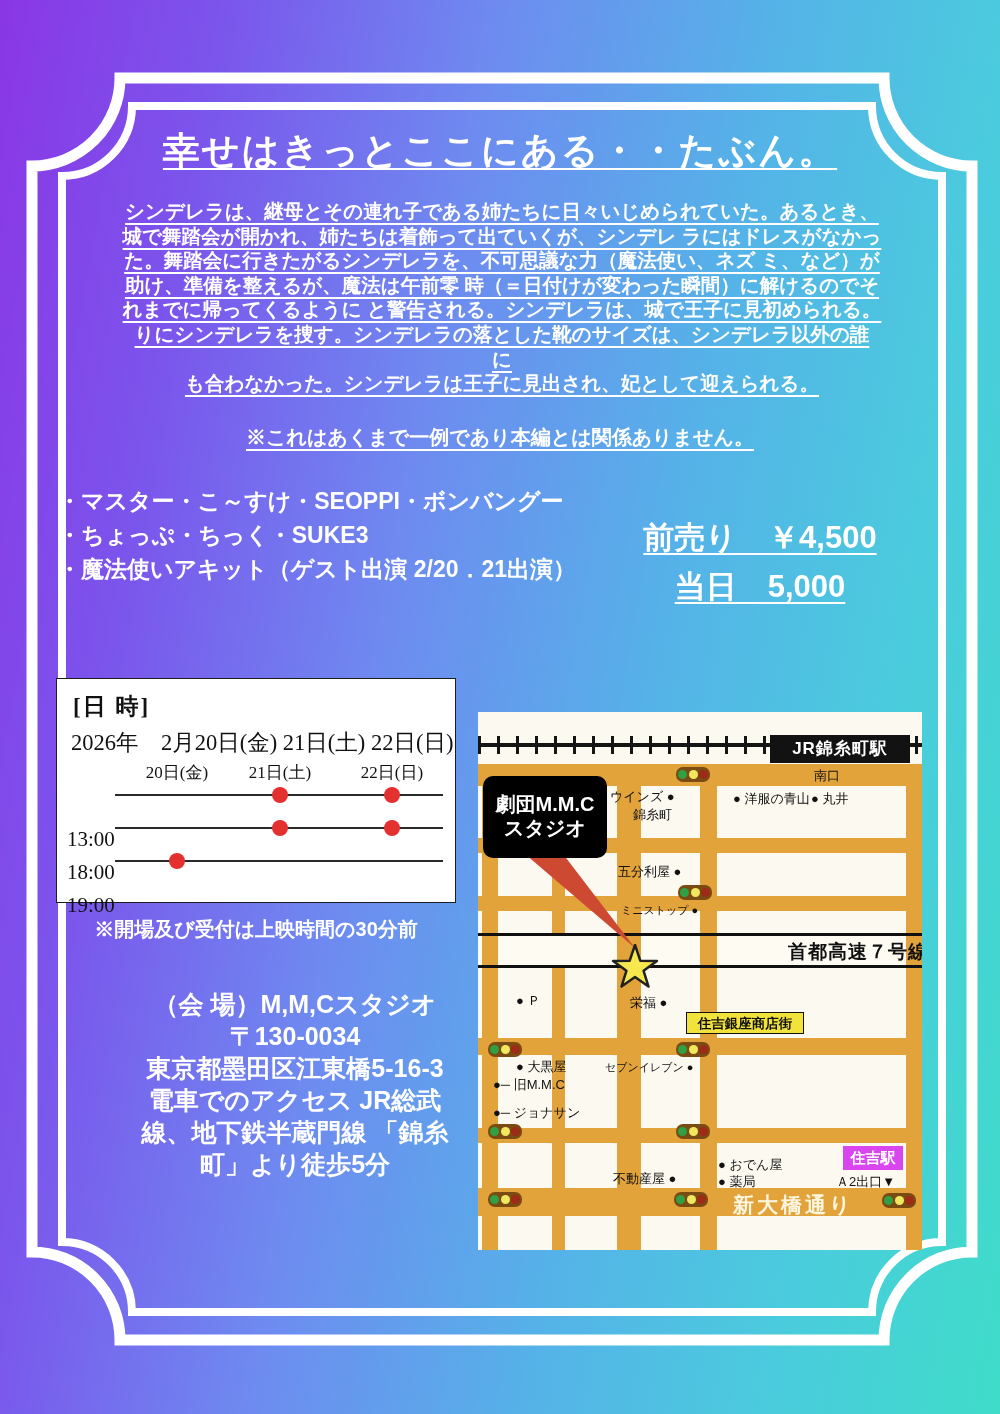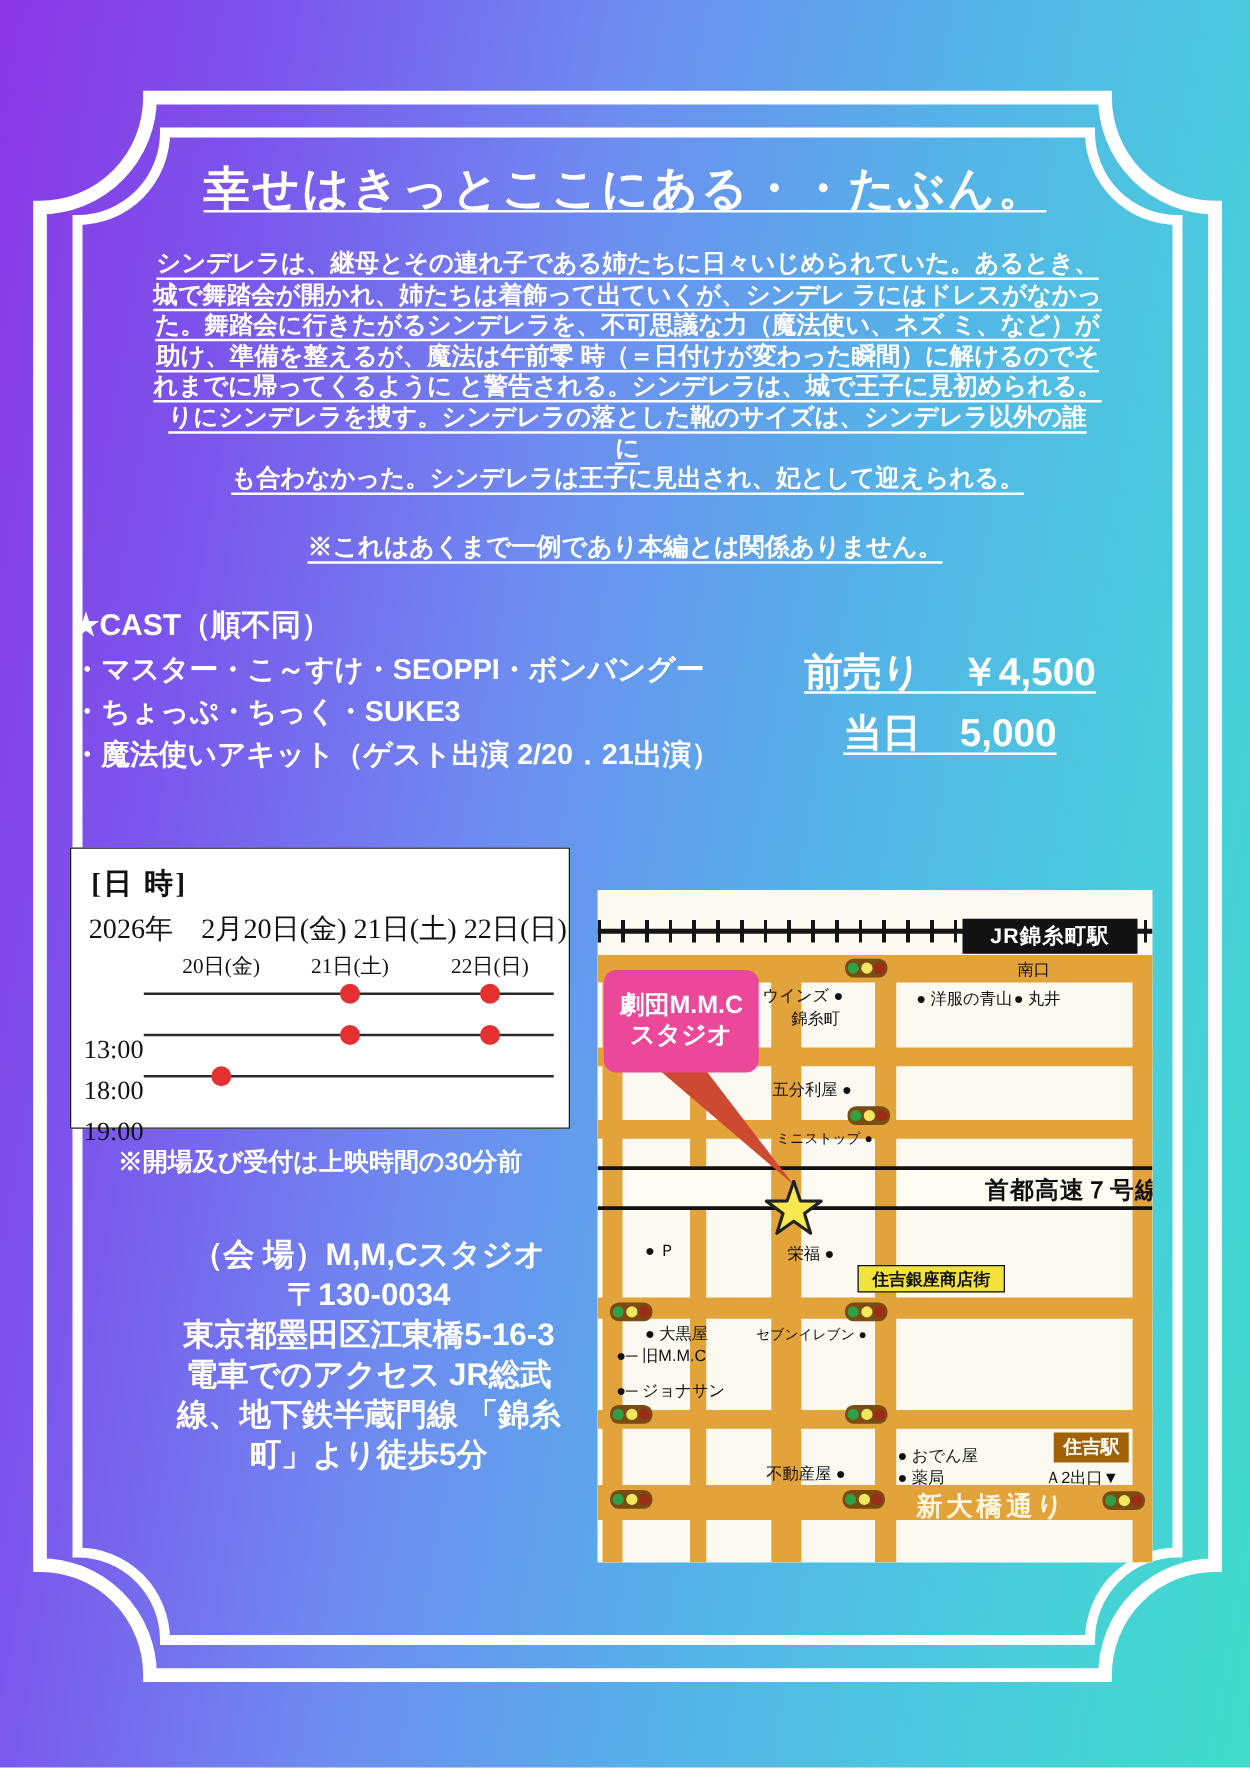--- a/index.html
+++ b/index.html
@@ -40,27 +40,27 @@
   .rail-ticks{position:absolute;left:0;top:24px;width:100%;height:18px;
      background:repeating-linear-gradient(90deg,#151515 0 3px,transparent 3px 19px);z-index:3;}
   .rail-line{position:absolute;left:0;top:31px;width:100%;height:4px;background:#151515;z-index:3;}
   .jr-box{position:absolute;left:292px;top:23px;width:140px;height:28px;background:#121212;color:#fff;
      font-weight:bold;font-size:17px;text-align:center;line-height:28px;letter-spacing:1px;z-index:4;}
   .hwy-band{position:absolute;left:0;top:221px;width:100%;height:35px;background:#fdfbf2;z-index:2;}
   .hwy-line{position:absolute;left:0;width:100%;height:3px;background:#111;z-index:4;}
   .hwy-label{position:absolute;left:310px;top:227px;font-size:19px;font-weight:bold;letter-spacing:1px;z-index:5;white-space:nowrap;}
   .map-label{position:absolute;font-size:13px;font-weight:normal;white-space:nowrap;z-index:5;}
   .map-label.small{font-size:11px;}
-  .bubble{position:absolute;left:5px;top:64px;width:124px;height:82px;background:#ec4899;border-radius:10px;
+  .bubble{position:absolute;left:5px;top:64px;width:124px;height:82px;background:#000000;border-radius:10px;
      color:#fff;font-weight:bold;font-size:20px;text-align:center;line-height:24px;padding-top:16px;box-sizing:border-box;z-index:6;}
   .bubble-tail{position:absolute;left:45px;top:142px;z-index:5;}
   .star-svg{position:absolute;left:133px;top:232px;z-index:6;}
   .ginza-box{position:absolute;left:208px;top:300px;width:118px;height:22px;background:#f2e23c;border:1.5px solid #111;
      font-size:13.5px;font-weight:bold;text-align:center;line-height:22px;z-index:5;box-sizing:border-box;}
-  .sumi-box{position:absolute;left:365px;top:434px;width:60px;height:24px;background:#a16207;color:#fff;
+  .sumi-box{position:absolute;left:365px;top:434px;width:60px;height:24px;background:#d946ef;color:#fff;
      font-weight:bold;font-size:15px;text-align:center;line-height:24px;z-index:5;}
   .road-label{position:absolute;left:255px;top:479px;color:#fdf6e0;font-weight:bold;font-size:21px;letter-spacing:3px;z-index:5;}
   .tl{position:absolute;width:34px;height:15px;background:#7a4b12;border-radius:7px;display:flex;align-items:center;
       justify-content:space-between;padding:0 2px;box-sizing:border-box;z-index:6;}
   .tl i{width:9px;height:9px;border-radius:50%;display:block;}
   .tl .g{background:#2fa044;} .tl .y{background:#f2e860;} .tl .r{background:#9e2b16;}
 </style>
 </head>
 <body>
 
@@ -79,21 +79,20 @@
     <span class="u">た。舞踏会に行きたがるシンデレラを、不可思議な力（魔法使い、ネズ ミ、など）が</span>
     <span class="u">助け、準備を整えるが、魔法は午前零 時（＝日付けが変わった瞬間）に解けるのでそ</span>
     <span class="u">れまでに帰ってくるように と警告される。シンデレラは、城で王子に見初められる。</span>
     <span class="u">りにシンデレラを捜す。シンデレラの落とした靴のサイズは、シンデレラ以外の誰 に</span>
     <span class="u">も合わなかった。シンデレラは王子に見出され、妃として迎えられる。</span>
   </div>
 
   <div class="disclaimer wtext u">※これはあくまで一例であり本編とは関係ありません。</div>
 
   <div class="cast wtext">
-    <div class="cast-heading">★CAST（順不同）</div>
     <div>・マスター・こ～すけ・SEOPPI・ボンバングー</div>
     <div>・ちょっぷ・ちっく・SUKE3</div>
     <div>・魔法使いアキット（ゲスト出演 2/20．21出演）</div>
   </div>
 
   <div class="prices wtext">
     <div class="u">前売り　￥4,500</div>
     <div class="u">当日　5,000</div>
   </div>
 

